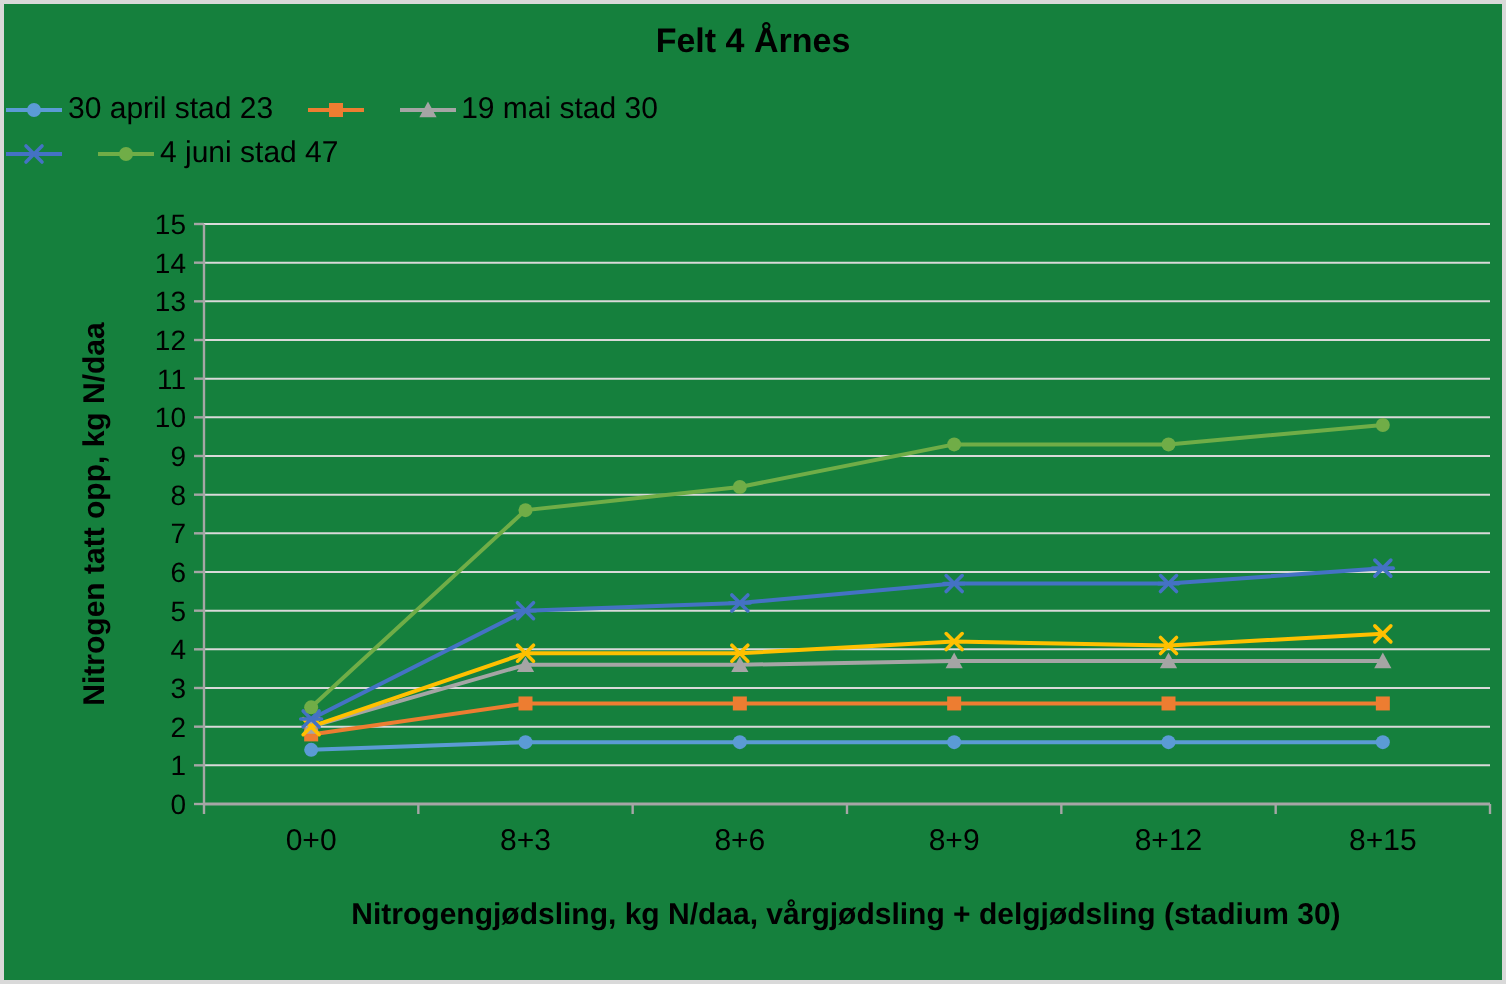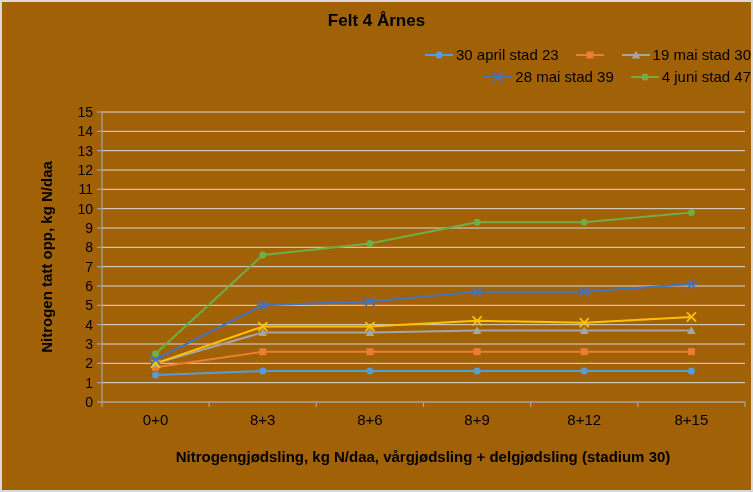--- a/index.html
+++ b/index.html
@@ -1,33 +1,33 @@
 <!DOCTYPE html>
 <html><head>
 <meta charset="utf-8">
 <style>
   html,body { margin:0; padding:0; background:#ffffff; }
   .chart-frame {
     position:relative;
     width:753px; height:492px;
     box-sizing:border-box;
-    background:#a16207;
+    background:#15803d;
     border:2px solid #D9D9D9;
     font-family:"Liberation Sans","DejaVu Sans",sans-serif;
     color:#000000;
     overflow:hidden;
   }
   .chart-title {
     position:absolute; top:9px; left:0; right:0;
     text-align:center;
     font-size:17px; font-weight:bold;
   }
   .chart-legend {
     position:absolute; top:44px; left:0; right:0;
-    display:flex; flex-direction:column; align-items:flex-end; gap:5px;
+    display:flex; flex-direction:column; align-items:flex-start; gap:5px;
   }
   .legend-row { display:flex; justify-content:center; align-items:center; gap:16px; }
   .legend-item { display:flex; align-items:center; gap:2px; font-size:15px; }
   .legend-item svg { display:block; }
   #plot-svg { position:absolute; top:0; left:0; }
   text { fill:#000000; }
 </style>
 </head>
 <body>
 
@@ -60,21 +60,20 @@
     <div class="legend-row" id="legend-row-1">
         <span class="legend-item">
           <svg width="30" height="14">
             <line x1="1" y1="7" x2="29" y2="7" stroke="#4472C4" stroke-width="2"></line>
             <g stroke="#4472C4" stroke-width="1.8" stroke-linecap="round">
               <line x1="11" y1="3" x2="19" y2="11"></line>
               <line x1="11" y1="11" x2="19" y2="3"></line>
               <line x1="9.8" y1="7" x2="20.2" y2="7"></line>
             </g>
           </svg>
-          <span>28 mai stad 39</span>
         </span>
         <span class="legend-item">
           <svg width="30" height="14">
             <line x1="1" y1="7" x2="29" y2="7" stroke="#70AD47" stroke-width="2"></line>
             <circle cx="15" cy="7" r="3.5" fill="#70AD47"></circle>
           </svg>
           <span>4 juni stad 47</span>
         </span>
       </div>
   </div>

